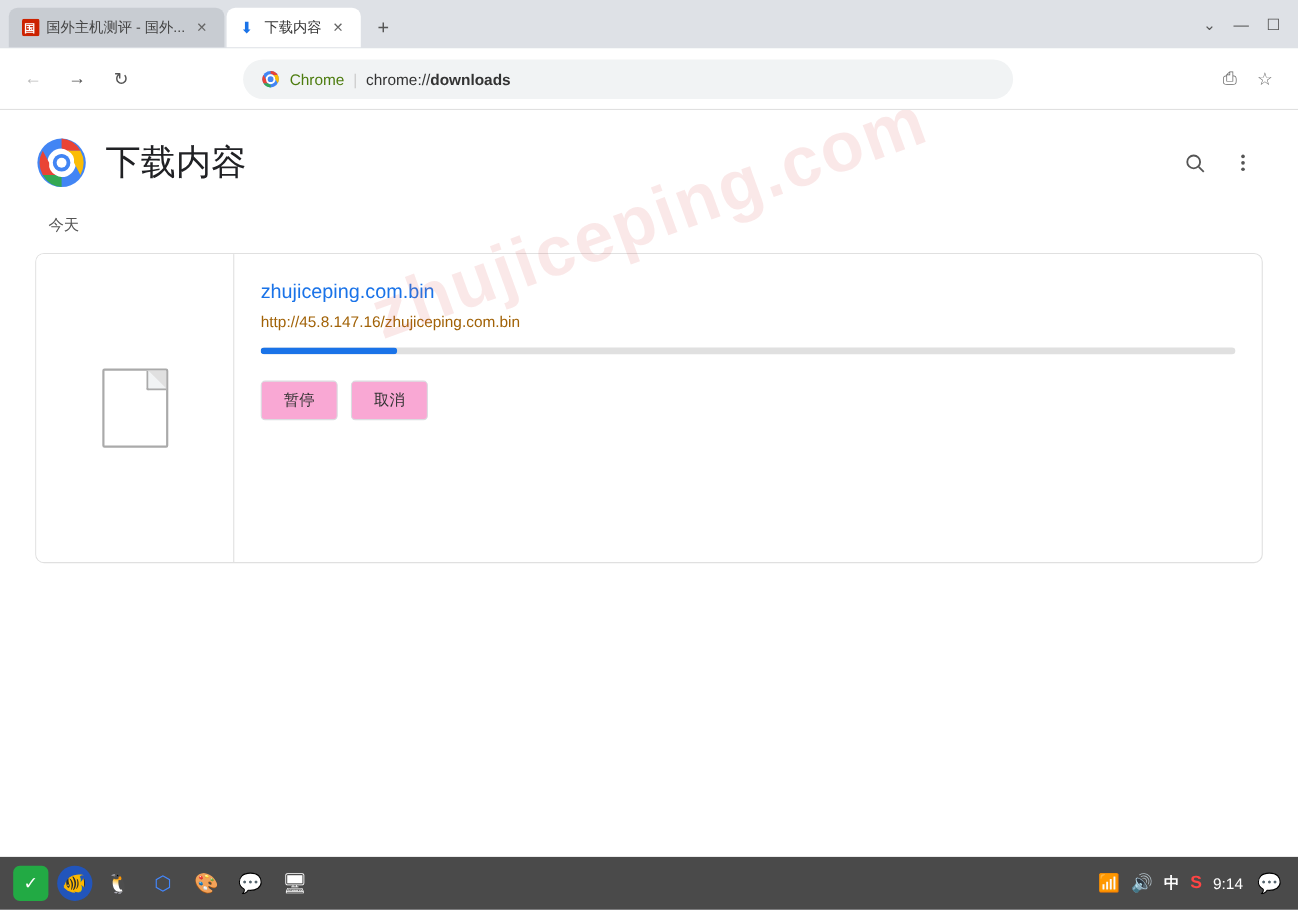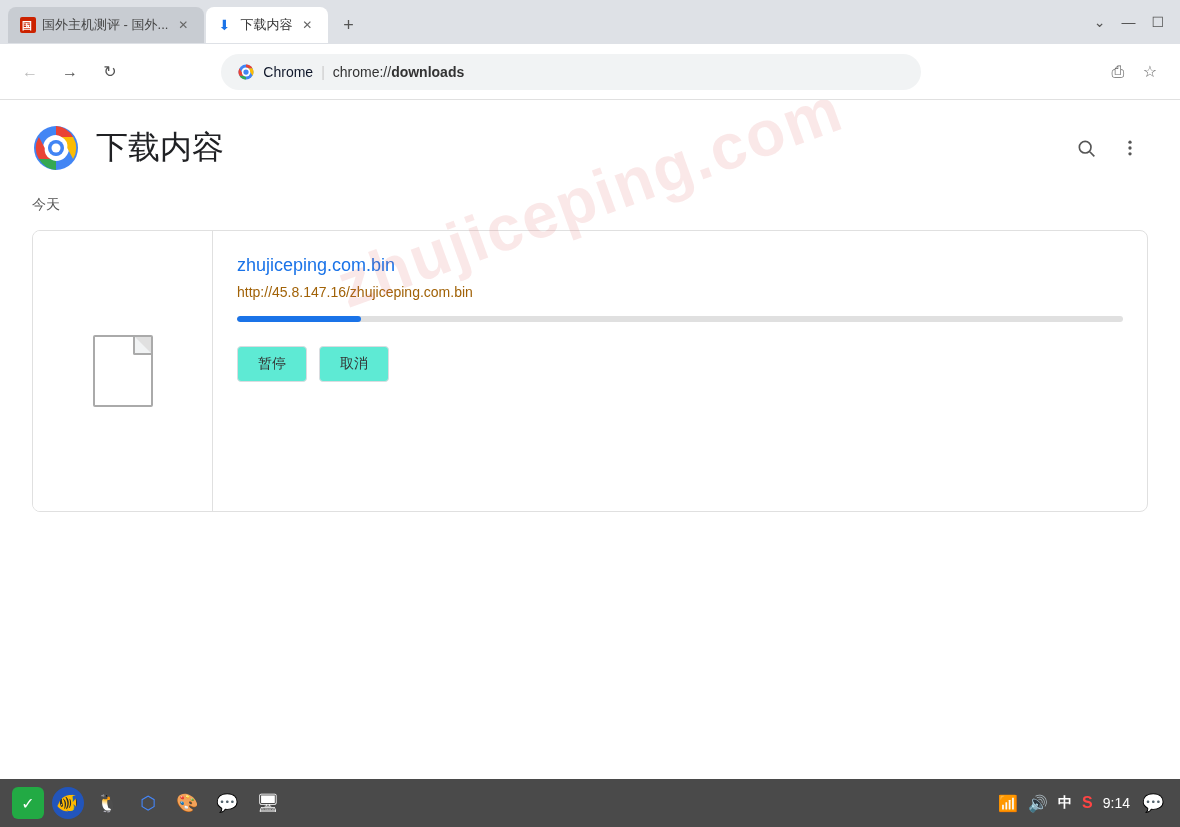--- a/index.html
+++ b/index.html
@@ -112,21 +112,21 @@
       background: #f1f3f4;
       border-radius: 24px;
       padding: 0 16px;
       height: 36px;
       gap: 8px;
       max-width: 700px;
       margin: 0 auto;
     }
     .url-text {
       font-size: 14px;
-      color: #0f172a;
+      color: #4d7c0f;
     }
     .url-divider {
       color: #ccc;
       font-size: 14px;
     }
     .url-path {
       font-size: 14px;
       color: #333;
       font-weight: 400;
     }
@@ -201,21 +201,21 @@
       transform: translateX(-50%) rotate(-20deg);
       font-size: 64px;
       color: rgba(220, 100, 100, 0.15);
       white-space: nowrap;
       pointer-events: none;
       font-weight: bold;
       letter-spacing: 2px;
     }
 
     .section-label {
-      padding: 8px 32px;
+      padding: 8px 44px;
       font-size: 14px;
       color: #555;
       font-weight: 500;
     }
 
     
     .download-card {
       margin: 8px 32px;
       border: 1px solid #e0e0e0;
       border-radius: 8px;
@@ -304,21 +304,21 @@
     }
     .download-actions {
       display: flex;
       gap: 12px;
       margin-top: 16px;
     }
     .action-btn {
       padding: 8px 20px;
       border: 1px solid #dadce0;
       border-radius: 4px;
-      background: #5eead4;
+      background: #f9a8d4;
       font-size: 14px;
       cursor: pointer;
       color: #333;
       font-family: inherit;
     }
 
     
     .taskbar {
       position: absolute;
       bottom: 0;

